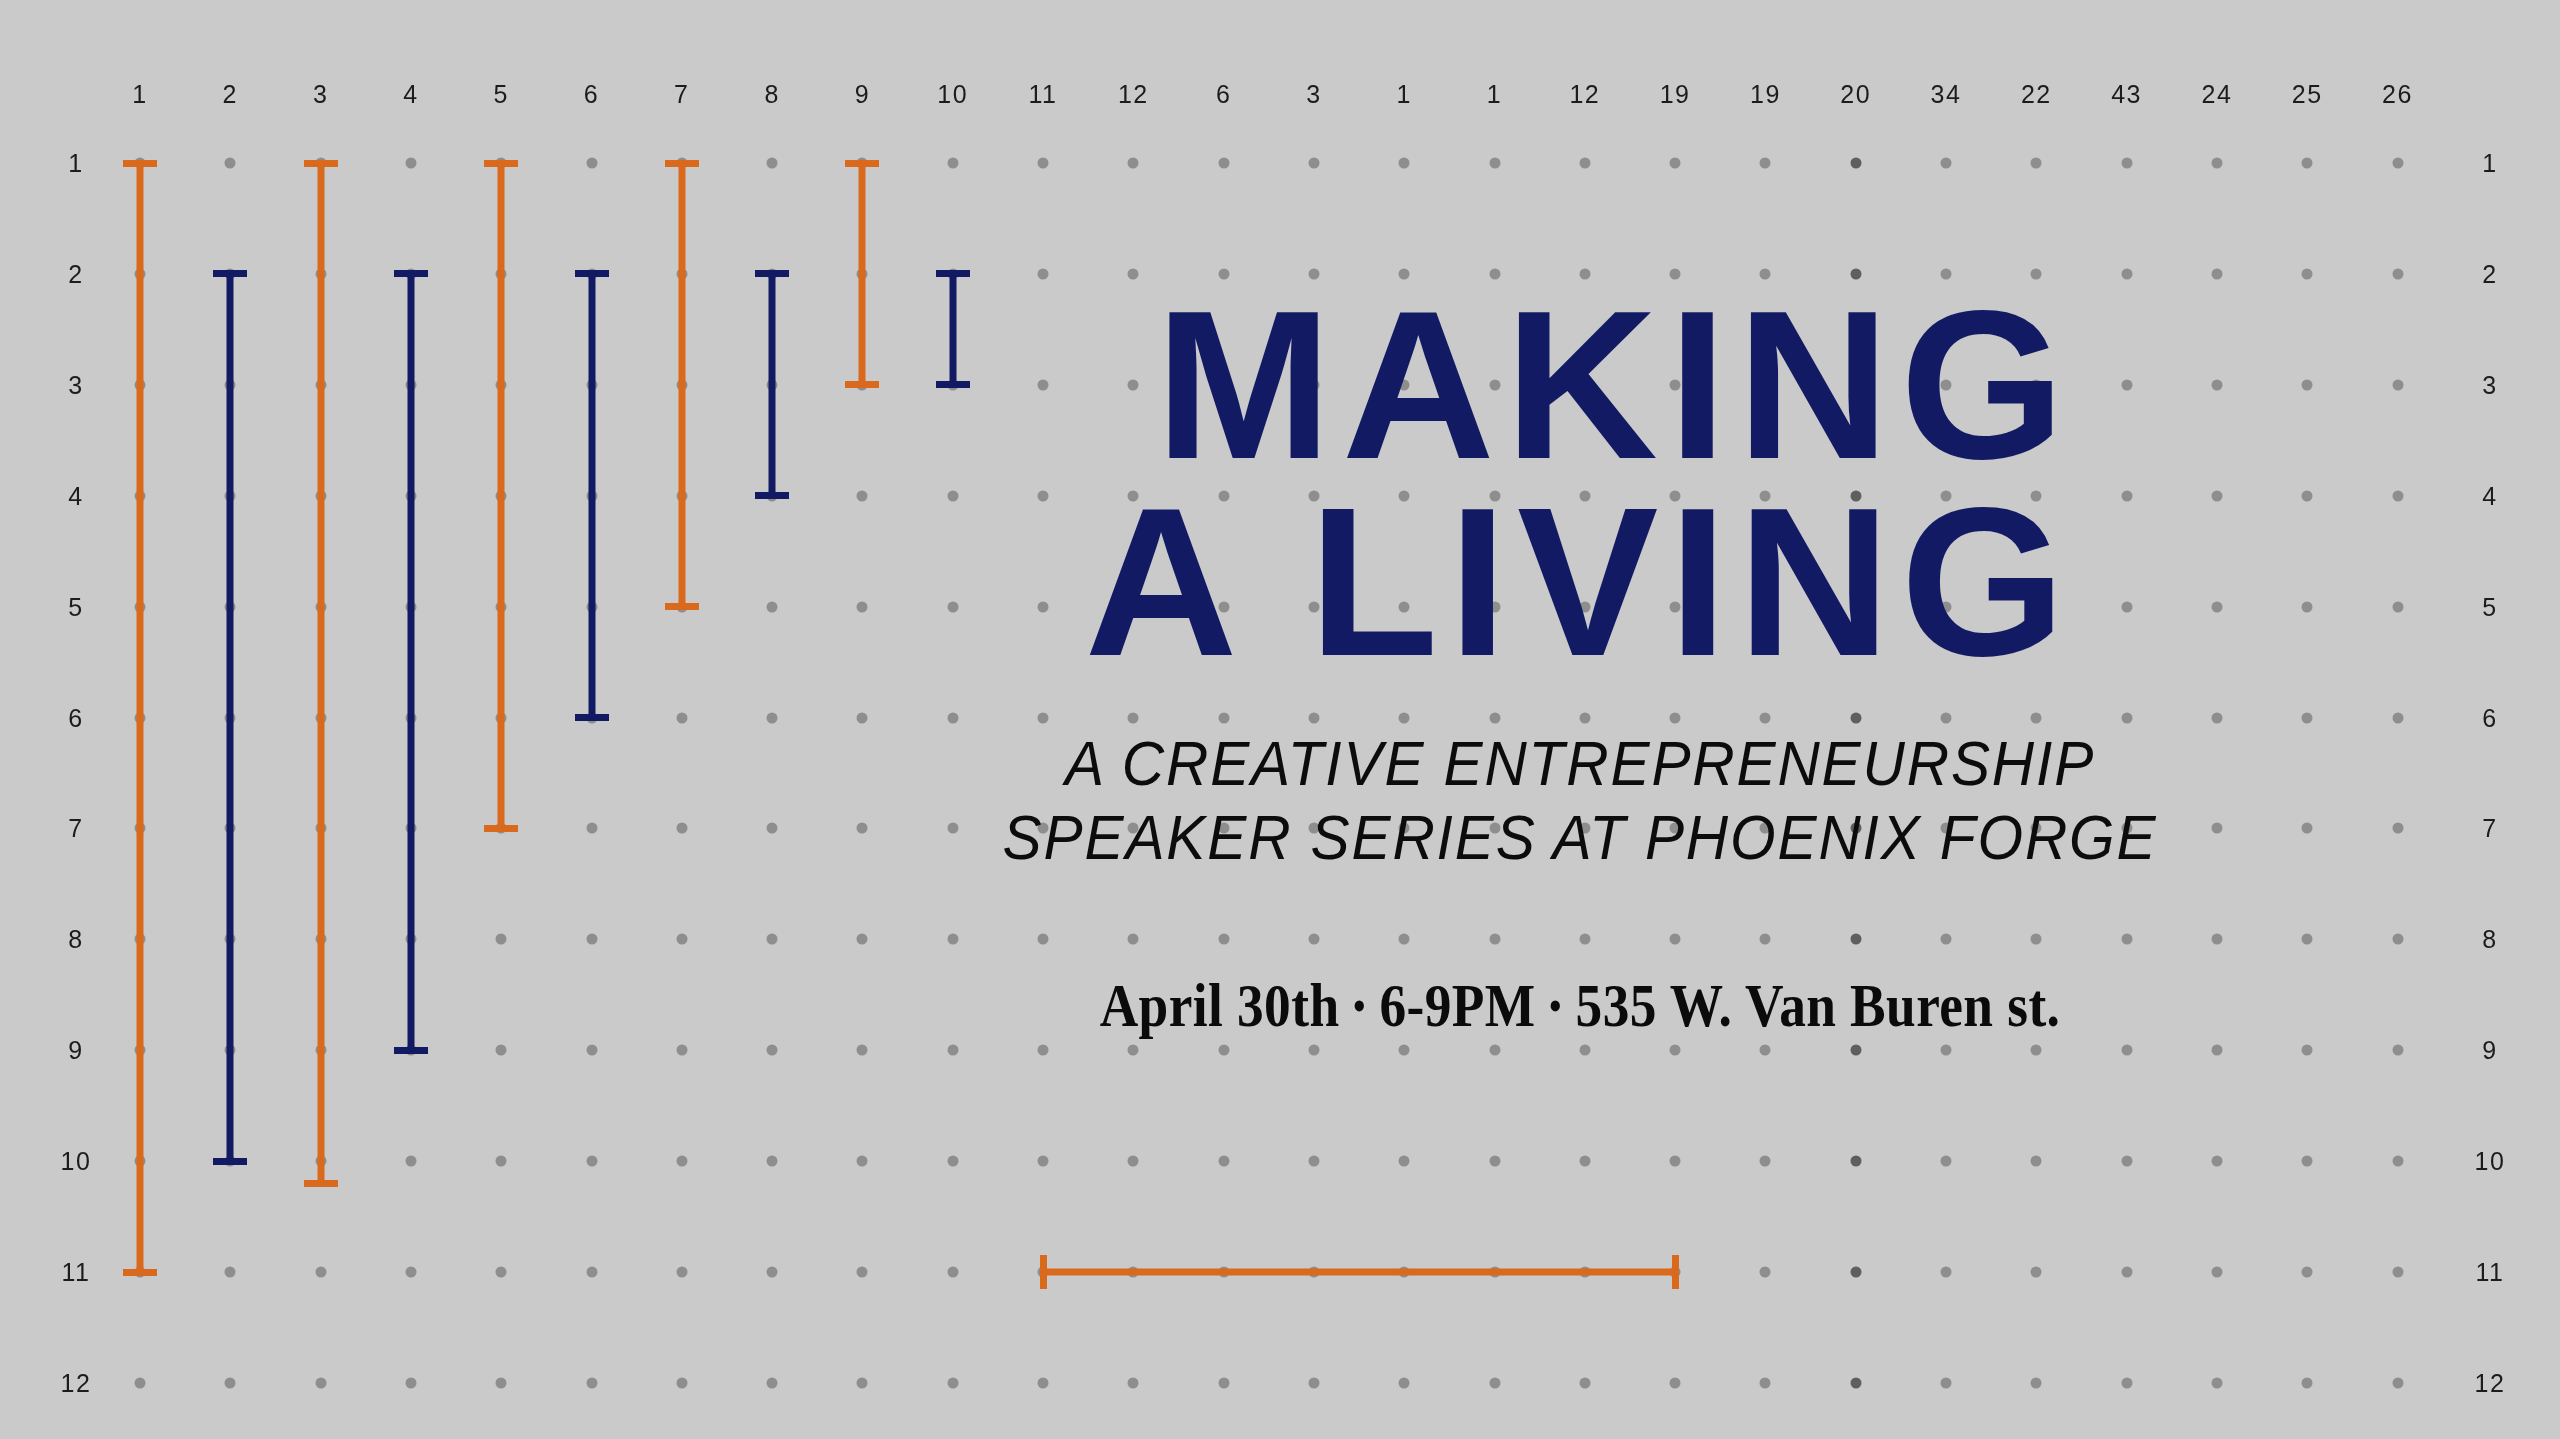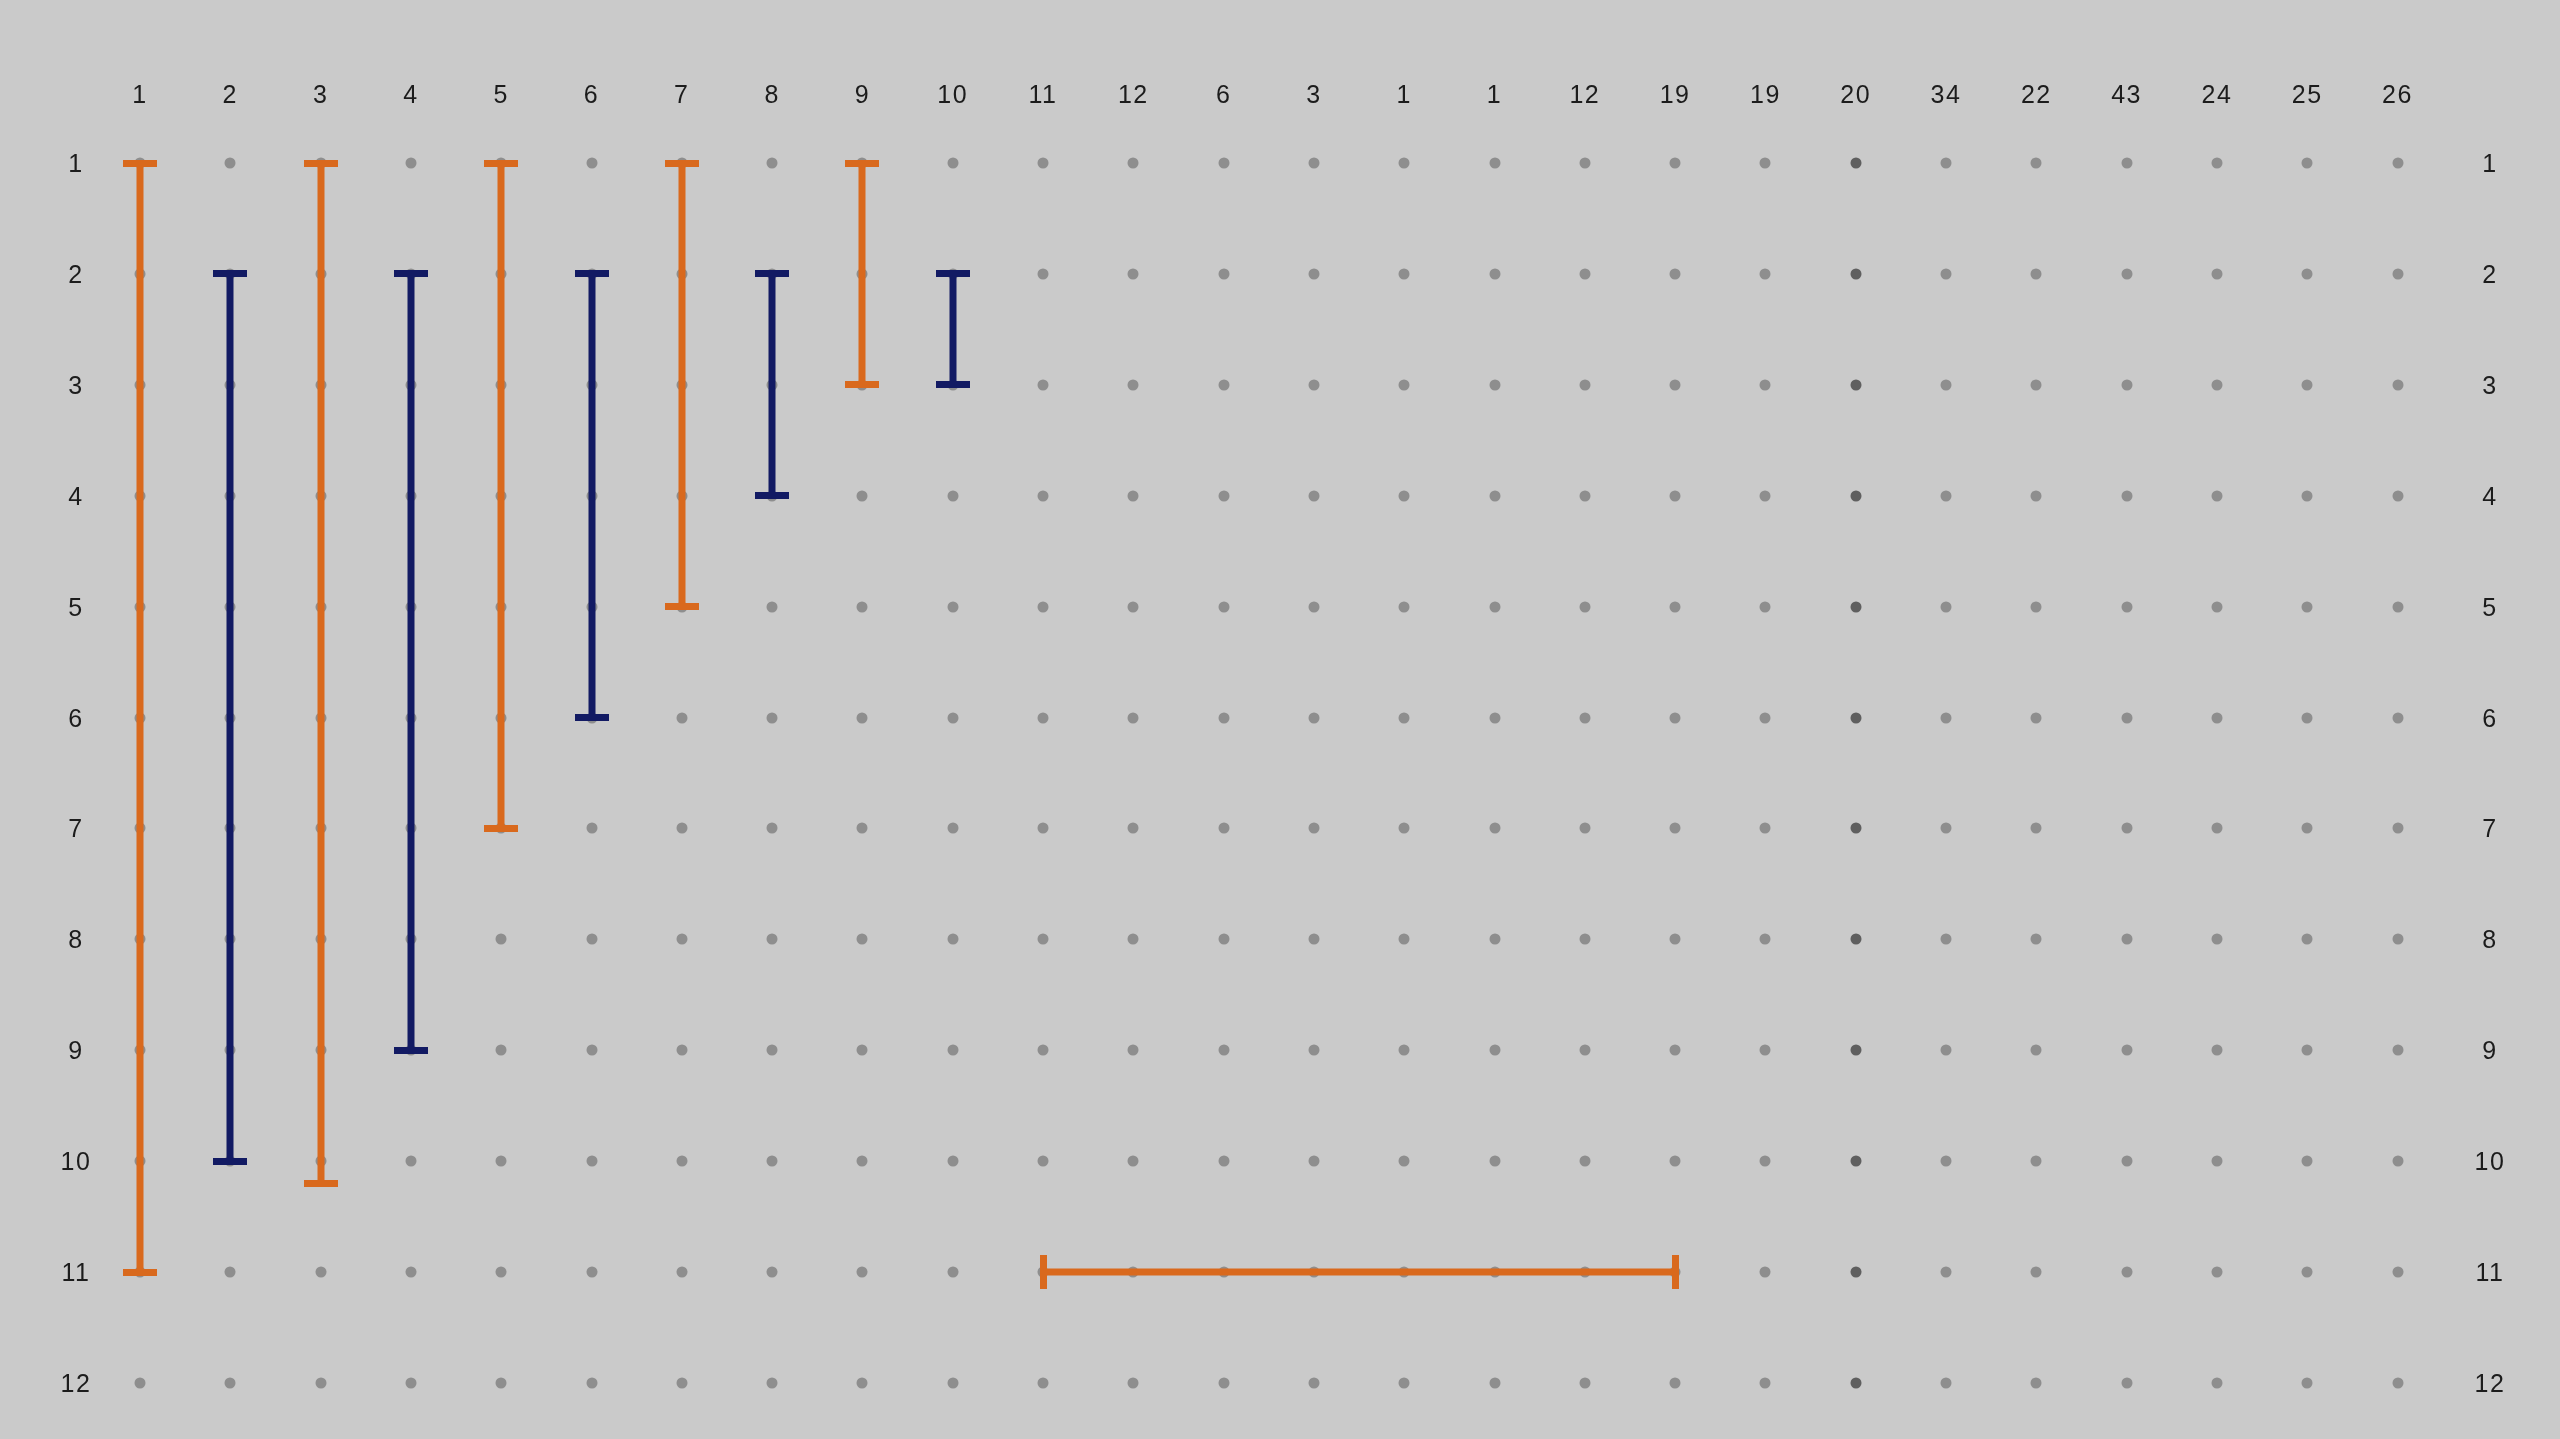--- a/index.html
+++ b/index.html
@@ -556,14 +556,23 @@
         <div class="cap top" style="background: rgb(18, 26, 99);"></div>
         <div class="cap bottom" style="background: rgb(18, 26, 99);"></div>
       </div>
       <div class="range-bar-h" style="left: 1039.5px; top: 1255px; width: 639.1px; height: 34px;">
         <div class="stem-h" style="background: rgb(217, 105, 29);"></div>
         <div class="cap-v start" style="background: rgb(217, 105, 29);"></div>
         <div class="cap-v end" style="background: rgb(217, 105, 29);"></div>
       </div>
     </div>
 
+  <div id="text-block">
+    <div class="headline l1">MAKING</div>
+    <div class="headline l2">A LIVING</div>
+    <div id="subhead-wrap">
+      <div class="subhead">A CREATIVE ENTREPRENEURSHIP</div>
+      <div class="subhead">SPEAKER SERIES AT PHOENIX FORGE</div>
+    </div>
+    <div class="eventline"><span>April 30th</span><span class="sep">•</span><span>6-9PM</span><span class="sep">•</span><span>535 W. Van Buren st.</span></div>
+  </div>
 
 </div>
 
 </body></html>

